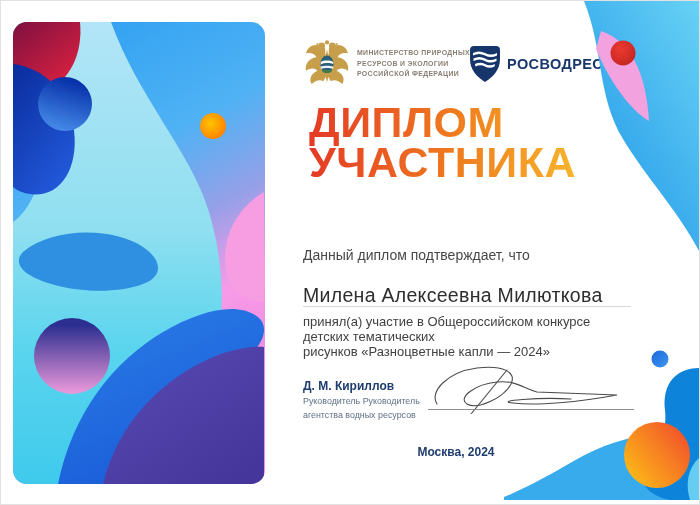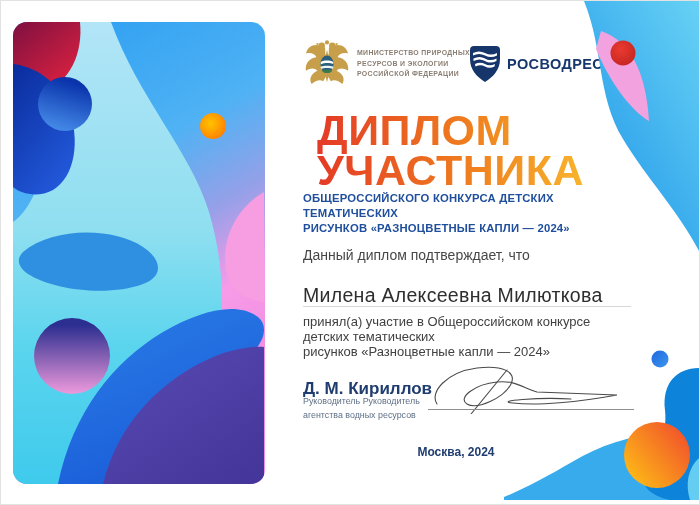--- a/index.html
+++ b/index.html
@@ -17,36 +17,36 @@
     position:absolute;left:356px;top:47px;width:120px;
     font-size:6.9px;line-height:1.55;letter-spacing:.35px;color:#8a7e72;font-weight:bold;
   }
   .rosvod{position:absolute;left:468px;top:44px;}
   .rosvod-name{
     position:absolute;left:506px;top:55px;
     font-size:14.5px;font-weight:bold;letter-spacing:.4px;color:#17376c;
   }
   
   .title{
-    position:absolute;left:300px;top:93px;margin:16px;width:fit-content;
+    position:absolute;left:300px;top:93px;margin:8px;width:fit-content;
     font-size:43px;line-height:40px;font-weight:800;letter-spacing:.5px;
     background:linear-gradient(90deg,#e43a26 0%,#ef7c1e 55%,#f8b42c 100%);
     -webkit-background-clip:text;background-clip:text;color:transparent;
   }
   .subtitle{
     position:absolute;left:302px;top:190px;width:330px;
     font-size:11.3px;font-weight:bold;line-height:15px;letter-spacing:.2px;color:#1e4e9c;
   }
   
   .confirm{position:absolute;left:302px;top:246px;font-size:14px;color:#474747;}
   .recipient{position:absolute;left:302px;top:283px;font-size:19.5px;letter-spacing:.3px;color:#2e2e2e;}
   .rule{position:absolute;left:302px;top:305px;width:328px;height:1px;background:#d8d8d8;}
   .para{position:absolute;left:302px;top:313px;width:332px;font-size:13px;line-height:15px;color:#414141;}
   
-  .signer-name{position:absolute;left:302px;top:378px;font-size:17px;font-weight:bold;color:#1f3d6f;}
+  .signer-name{position:absolute;left:302px;top:378px;font-size:12px;font-weight:bold;color:#1f3d6f;}
   .signer-role{position:absolute;left:302px;top:394px;font-size:8.9px;line-height:1.55;color:#5e7087;}
   .sig-svg{position:absolute;left:418px;top:361px;}
   .sig-line{position:absolute;left:427px;top:408px;width:206px;height:1px;background:#8f8f8f;}
   .place-year{position:absolute;left:290px;top:444px;width:330px;text-align:center;
     font-size:12px;font-weight:bold;color:#1f3d6f;}
   
   .deco-tr{position:absolute;right:0;top:0;}
   .deco-br{position:absolute;right:0;bottom:0;}
 </style>
 </head>
@@ -142,24 +142,20 @@
       <path d="M1,5 Q1,1 5,1 L27,1 Q31,1 31,5 L31,14 C31,25 24,32 16,37 C8,32 1,25 1,14 Z" fill="#16366b"></path>
       <path d="M4,8 C8,6 12,6 16,8 C20,10 24,10 28,8 L28,10.5 C24,12.5 20,12.5 16,10.5 C12,8.5 8,8.5 4,10.5 Z" fill="#ffffff"></path>
       <path d="M4.5,13.5 C8.5,11.5 12.5,11.5 16,13.5 C19.5,15.5 23.5,15.5 27.5,13.5 L27.5,16 C23.5,18 19.5,18 16,16 C12.5,14 8.5,14 4.5,16 Z" fill="#ffffff"></path>
       <path d="M6,19 C9.5,17.2 13,17.2 16,19 C19,20.8 22.5,20.8 26,19 L25.5,21.5 C22,23.2 19,23.2 16,21.5 C13,19.8 10,19.8 6.5,21.5 Z" fill="#ffffff"></path>
     </svg>
   </div>
   <div class="rosvod-name">РОСВОДРЕСУРСЫ</div>
 
   <h1 class="title"><span>ДИПЛОМ</span><br><span>УЧАСТНИКА</span></h1>
 
-  <div class="subtitle">
-    <div>ОБЩЕРОССИЙСКОГО КОНКУРСА ДЕТСКИХ ТЕМАТИЧЕСКИХ</div>
-    <div>РИСУНКОВ «РАЗНОЦВЕТНЫЕ КАПЛИ — 2024»</div>
-  </div>
 
   <div class="confirm">Данный диплом подтверждает, что</div>
   <div class="recipient">Милена Алексеевна Милюткова</div>
   <div class="rule"></div>
   <div class="para">
     <div>принял(а) участие в Общероссийском конкурсе детских тематических</div>
     <div>рисунков «Разноцветные капли — 2024»</div>
   </div>
 
   <div class="signer-name">Д. М. Кириллов</div>

